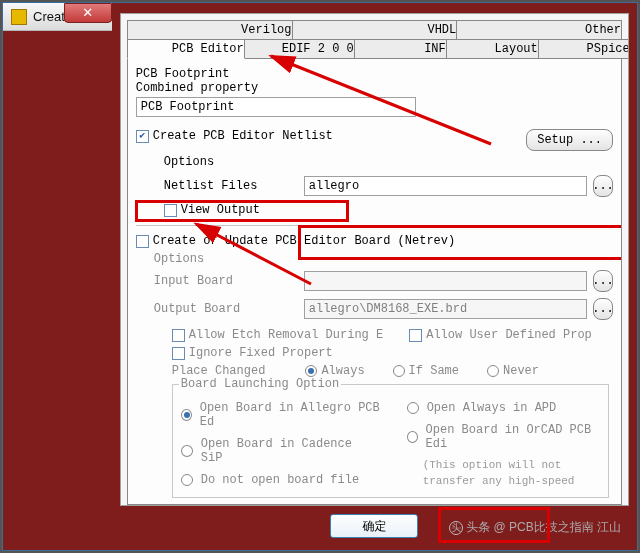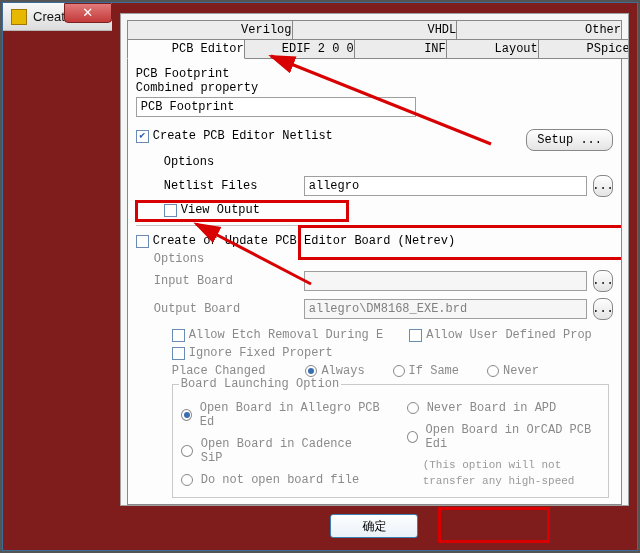--- a/index.html
+++ b/index.html
@@ -349,21 +349,21 @@
                   <span class="lbl disabled-text">Open Board in Cadence SiP</span>
                 </div>
               <div class="radio-row">
                   <span class="radio"></span>
                   <span class="lbl disabled-text">Do not open board file</span>
                 </div>
             </div>
             <div class="radio-col">
               <div class="radio-row">
                   <span class="radio"></span>
-                  <span class="lbl disabled-text">Never Board in APD</span>
+                  <span class="lbl disabled-text">Open Always in APD</span>
                 </div>
               <div class="radio-row">
                   <span class="radio"></span>
                   <span class="lbl disabled-text">Open Board in OrCAD PCB Edi</span>
                 </div>
               <div class="note">(This option will not</div>
               <div class="note">transfer any high-speed</div>
             </div>
           </div>
         </div>
@@ -384,15 +384,18 @@
         <line x1="370" y1="130" x2="150" y2="42" stroke="#d80000" stroke-width="3" marker-end="url(#ah)"></line>
 
         <line x1="190" y1="270" x2="75" y2="210" stroke="#d80000" stroke-width="3" marker-end="url(#ah)"></line>
       </svg>
 
     </div>
 
     <div class="footer">
       <div class="hl" style="left:318px; top:1px; width:112px; height:36px;"></div>
       <div class="ok-btn">确定</div>
+      <div class="watermark">
+        <span class="dot">头</span><span>头条  @ PCB比技之指南 江山</span>
+      </div>
     </div>
   </div>
 </div>
 
 </body></html>

